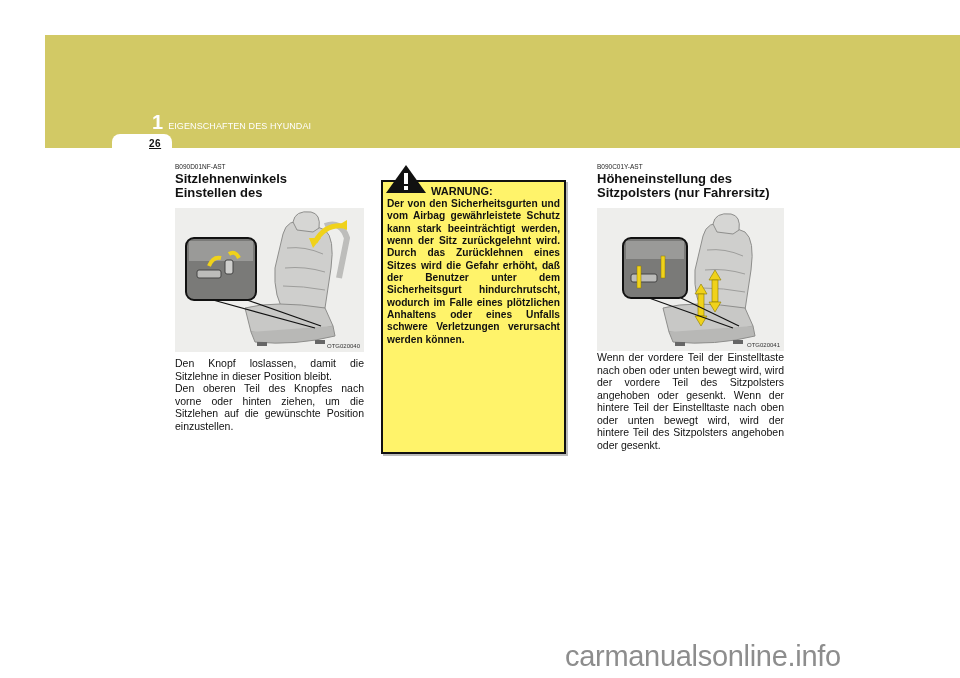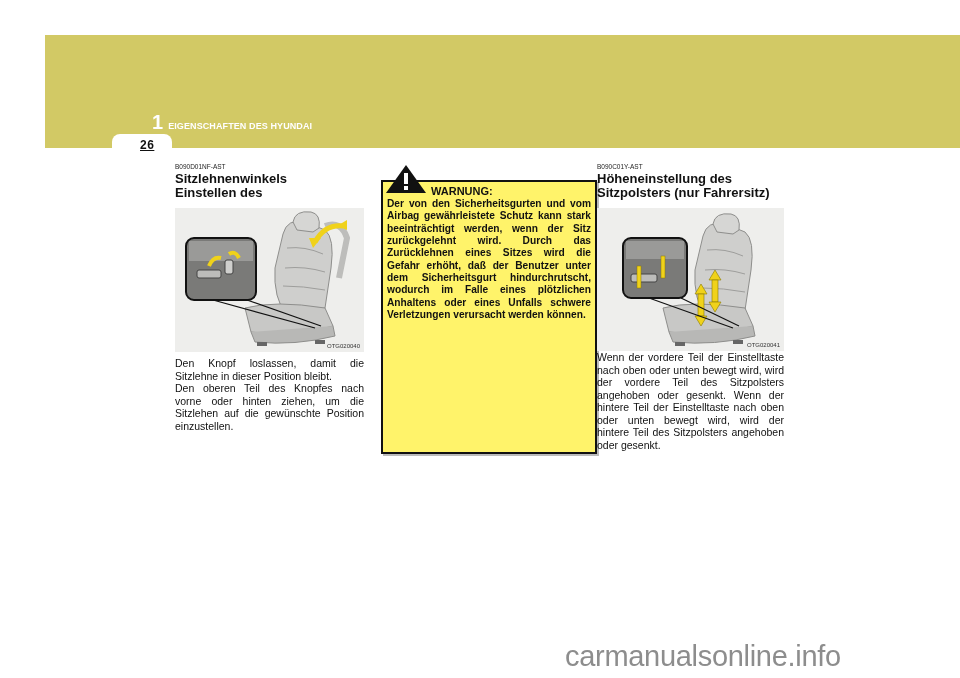--- a/index.html
+++ b/index.html
@@ -2,32 +2,32 @@
 <html><head>
 <meta charset="utf-8">
 <style>
   * { box-sizing: border-box; margin: 0; padding: 0; }
   html, body { width: 960px; height: 678px; background: #ffffff; overflow: hidden; }
   body { position: relative; font-family: "Liberation Sans", sans-serif; color: #111; }
 
   .band { position: absolute; left: 45px; top: 35px; width: 915px; height: 113px; background: #d2c965; }
   .chapter { position: absolute; left: 152px; top: 112px; display: flex; align-items: flex-end; color: #ffffff; }
   .chapter .num { font-size: 20px; font-weight: bold; line-height: 20px; margin-right: 5px; }
-  .chapter .title { font-size: 9px; font-weight: bold; line-height: 12px; letter-spacing: 0.1px; }
+  .chapter .title { font-size: 9px; font-weight: normal; line-height: 12px; letter-spacing: 0.1px; }
   .tab { position: absolute; left: 112px; top: 134px; width: 60px; height: 15px; background: #ffffff; border-radius: 8px 8px 0 0; }
-  .pagenum { position: absolute; left: 140px; top: 138px; font-size: 12px; font-weight: bold; color: #111; letter-spacing: 0.5px; text-decoration: underline; }
+  .pagenum { position: absolute; left: 149px; top: 138px; font-size: 10px; font-weight: bold; color: #111; letter-spacing: 0.5px; text-decoration: underline; }
 
   .col { position: absolute; }
   .code { font-size: 6.5px; color: #222; line-height: 8px; }
   .heading { font-size: 13px; font-weight: bold; line-height: 14px; color: #111; margin-top: 1px; }
   .figure { position: relative; background: #eeeeec; overflow: hidden; }
   .figure .fig-id { position: absolute; right: 4px; bottom: 3px; font-size: 6px; color: #333; }
   .body-text { font-size: 10.5px; line-height: 12.5px; text-align: justify; color: #111; }
 
-  .warn { position: absolute; left: 381px; top: 180px; width: 216px; height: 274px; background: #fff36a; border: 2px solid #111; box-shadow: 2px 2px 0 #bbbbbb; padding: 3px 4px 0 4px; }
+  .warn { position: absolute; left: 381px; top: 180px; width: 185px; height: 274px; background: #fff36a; border: 2px solid #111; box-shadow: 2px 2px 0 #bbbbbb; padding: 3px 4px 0 4px; }
   .warn-title { font-size: 11px; font-weight: bold; line-height: 12px; padding-left: 44px; margin-bottom: 1px; }
   .warn-text { font-size: 10.2px; font-weight: bold; line-height: 12.35px; text-align: justify; }
   .warn-tri { position: absolute; left: 386px; top: 165px; width: 40px; height: 28px; }
 
   .watermark { position: absolute; left: 565px; top: 640px; font-size: 29px; color: #8d8d8d; letter-spacing: -0.3px; text-align: center; }
 
   .seat-svg { position: absolute; left: 0; top: 0; }
 </style>
 </head>
 <body>

